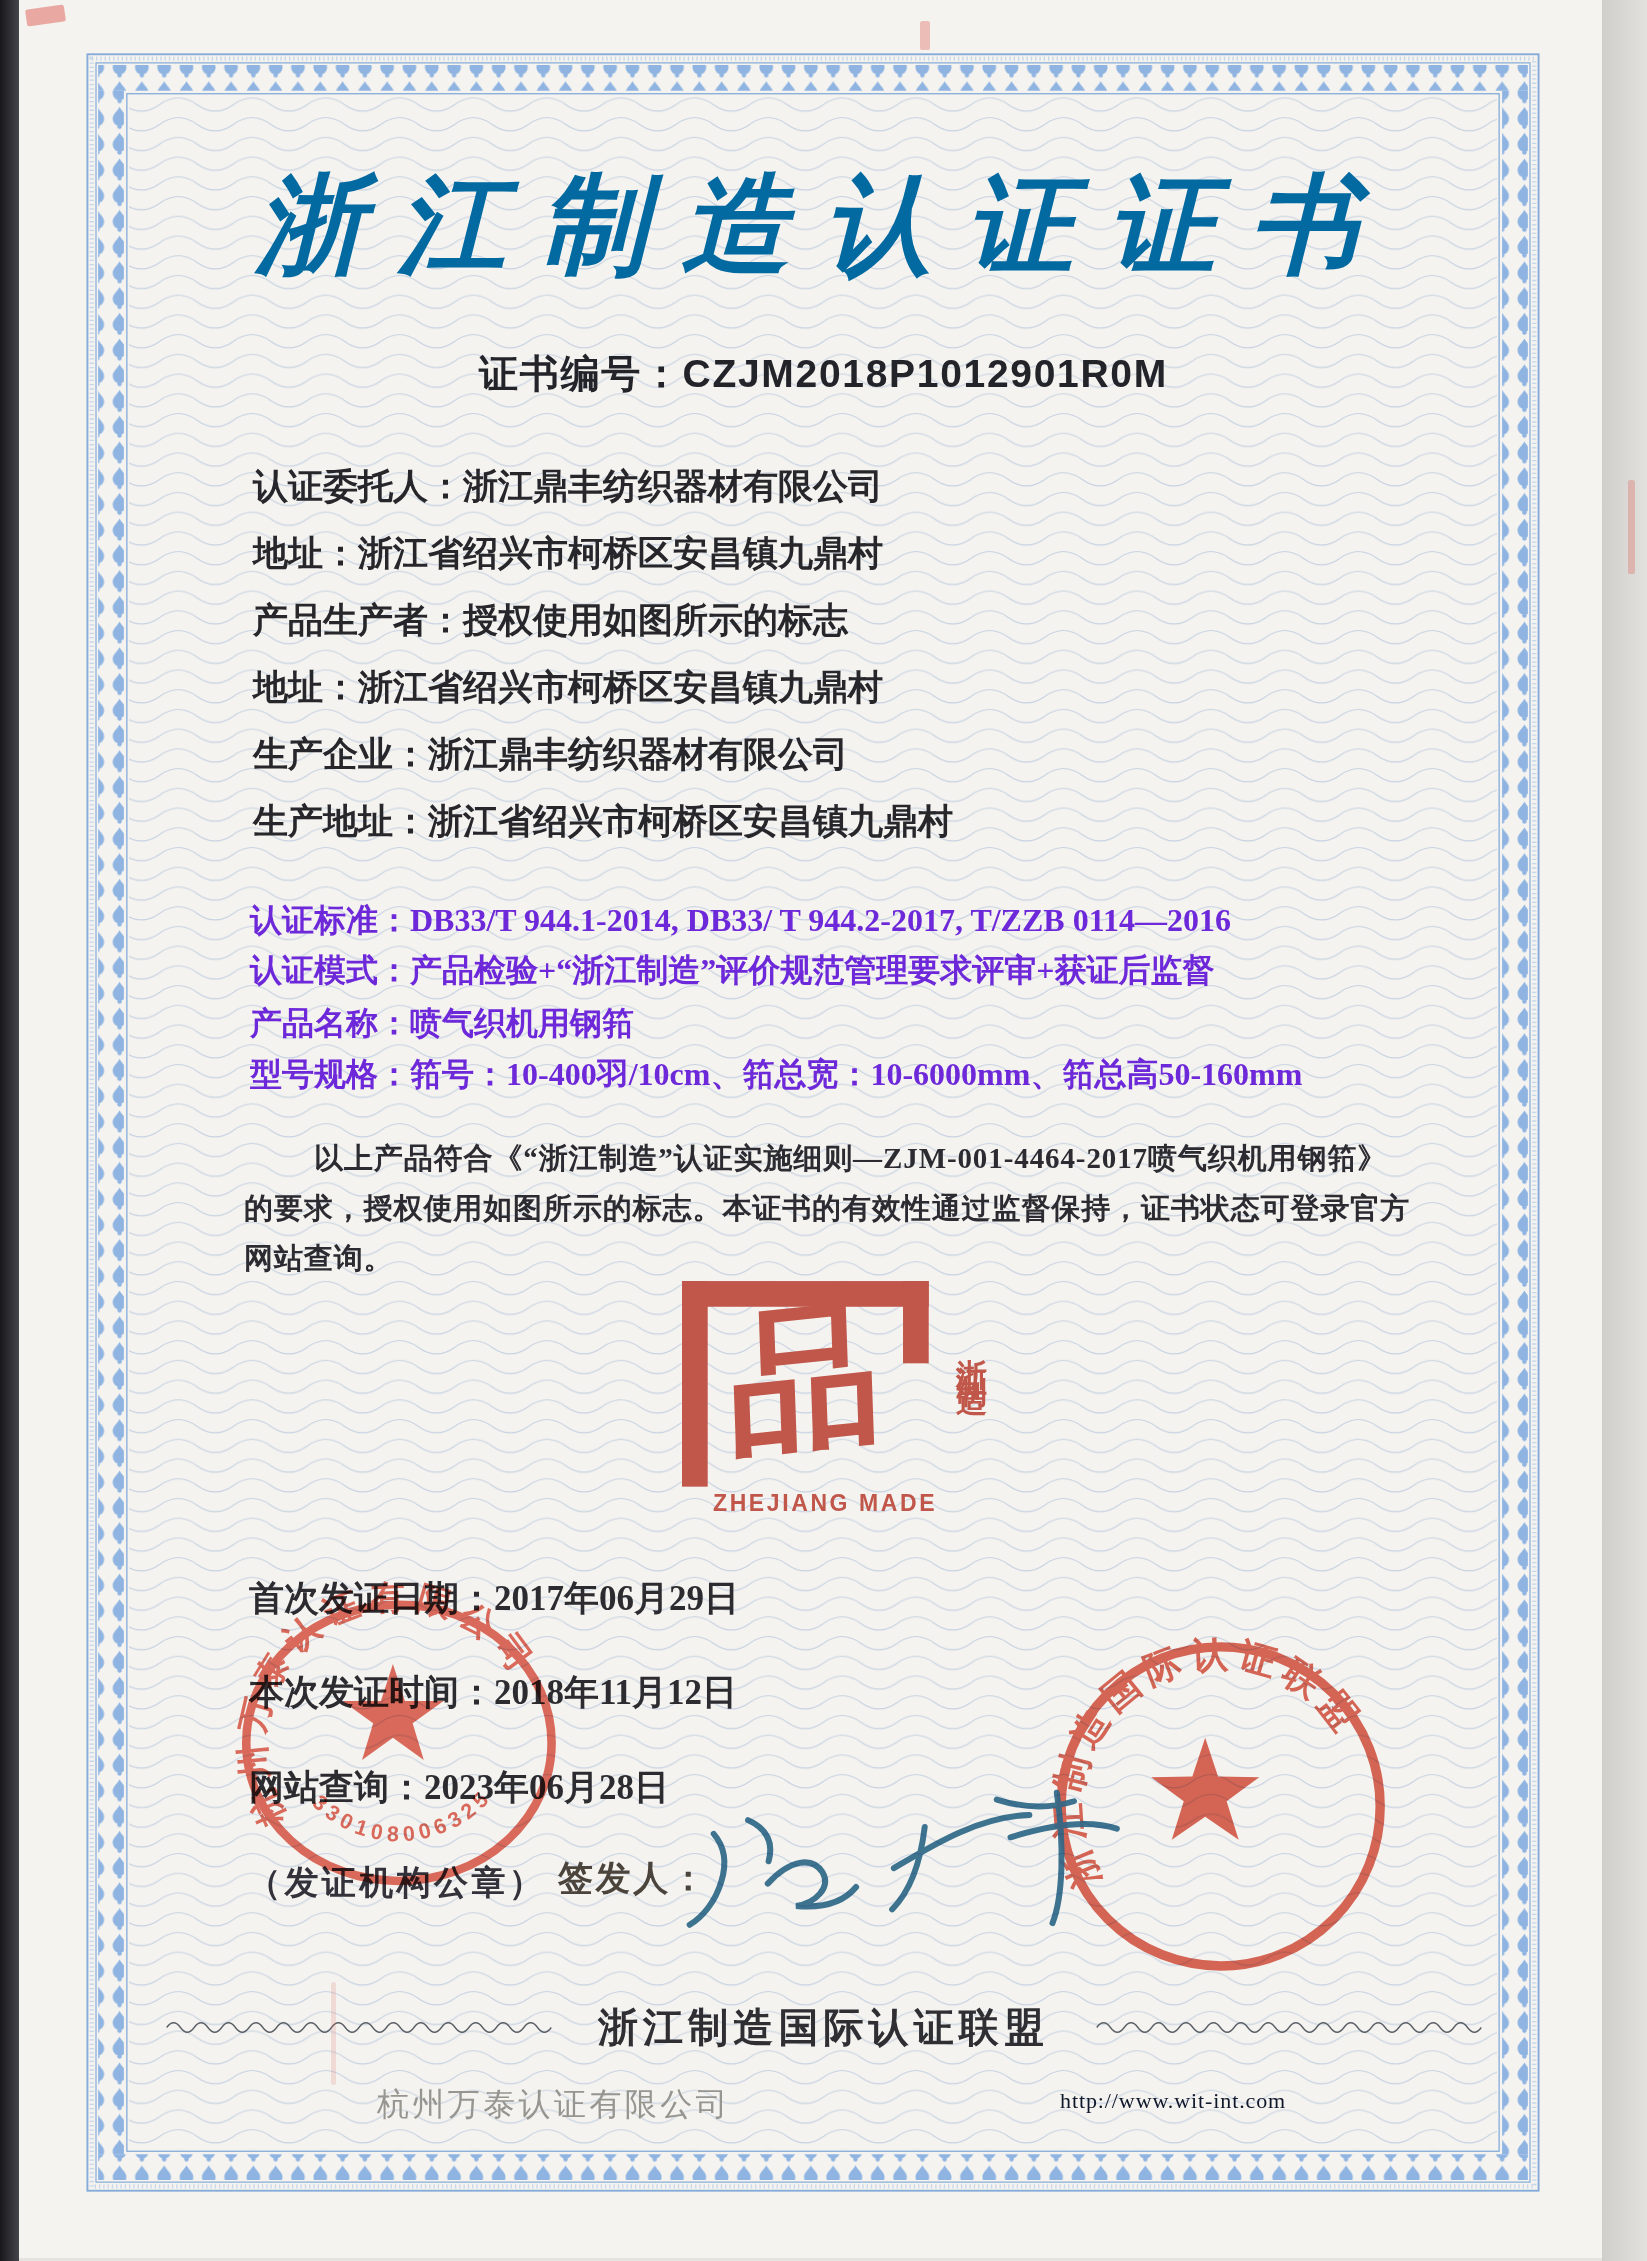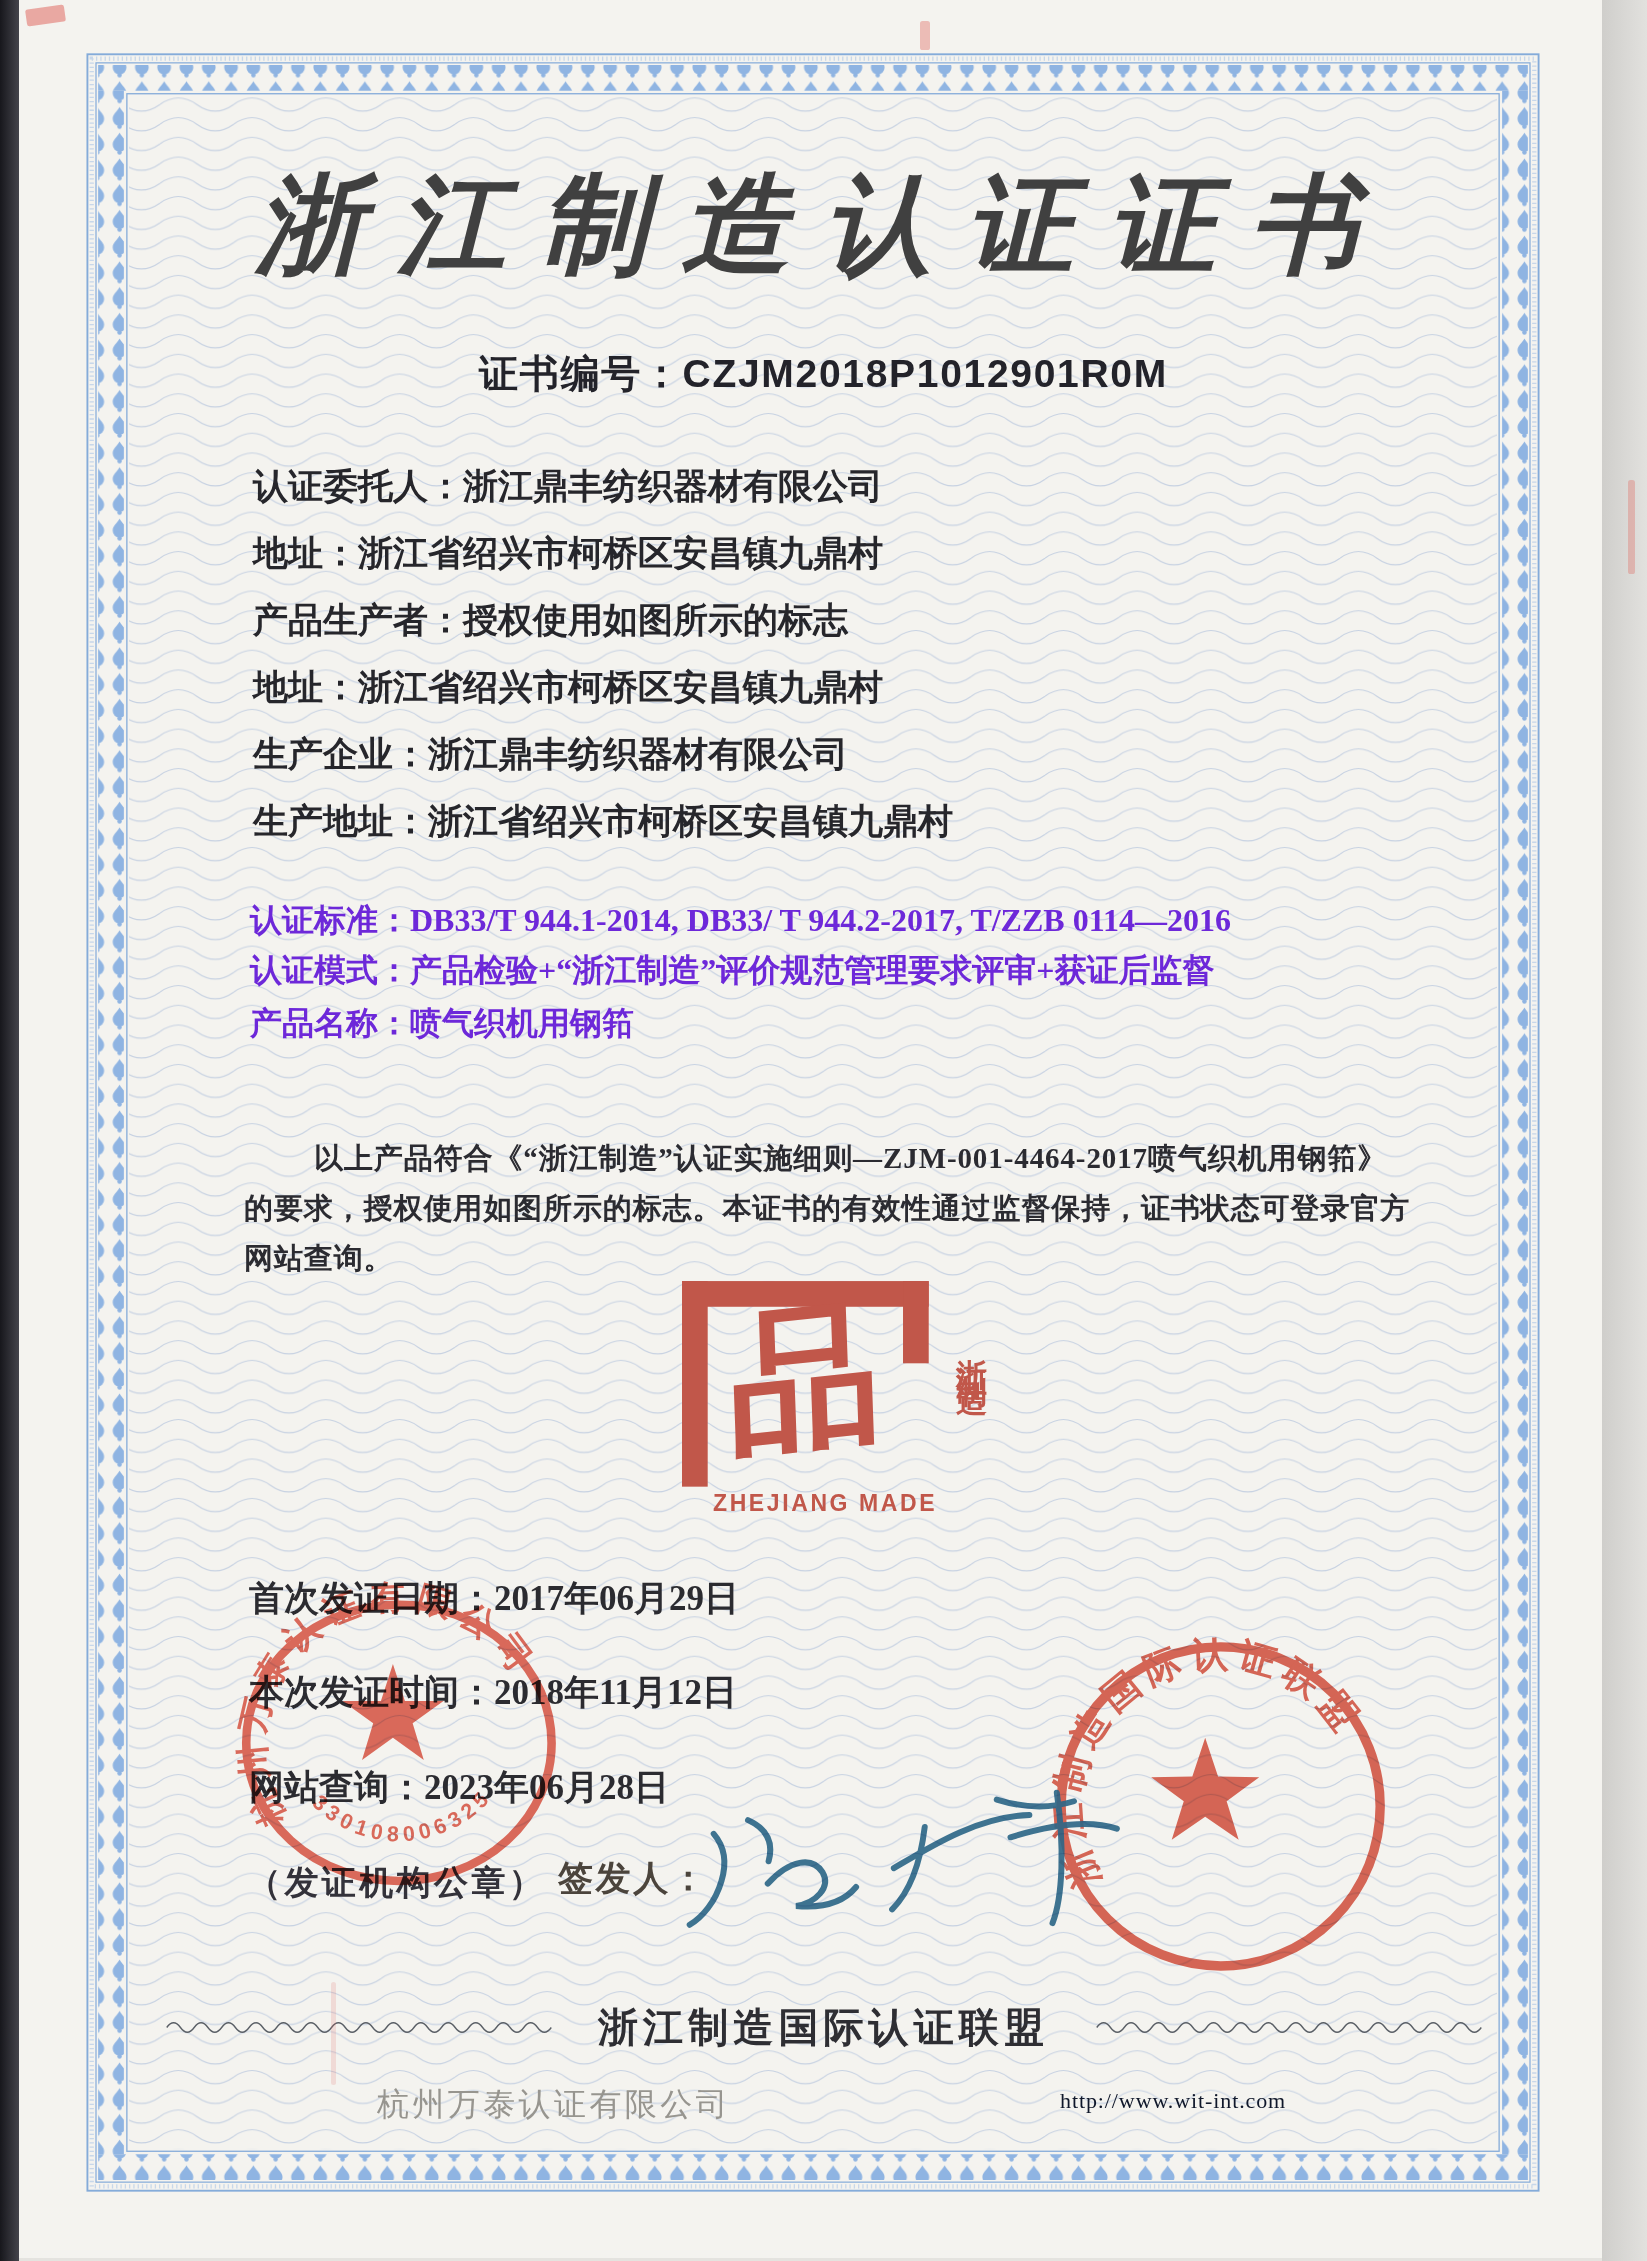--- a/index.html
+++ b/index.html
@@ -5,21 +5,21 @@
   html,body{margin:0;padding:0;background:#d8d7d3;}
   .stage{position:relative;width:1647px;height:2261px;overflow:hidden;background:#e4e3df;
          font-family:"Liberation Serif", serif;}
   .abs{position:absolute;}
   .scan-left{left:0;top:0;width:19px;height:2261px;background:linear-gradient(90deg,#17171c,#44444b);}
   .scan-right{left:1602px;top:0;width:45px;height:2261px;background:linear-gradient(90deg,#cfcecb,#e2e1de);}
   .paper{left:19px;top:0;width:1584px;height:2258px;background:#f4f3ef;}
   .frame-svg{left:86px;top:53px;}
   .seal-svg{left:0;top:0;mix-blend-mode:multiply;pointer-events:none;}
   .title{left:0;top:153px;width:1647px;text-align:center;font-size:108px;font-weight:700;
-         color:#404040;letter-spacing:34px;font-style:italic;white-space:nowrap;}
+         color:#0369a1;letter-spacing:34px;font-style:italic;white-space:nowrap;}
   .certno{left:0;top:347px;width:1647px;text-align:center;font-size:39px;font-weight:700;color:#23232a;
           font-family:"Liberation Sans",sans-serif;letter-spacing:1.7px;}
   .iline{left:253px;width:1201px;font-size:35px;font-weight:700;color:#26262b;white-space:nowrap;}
   .dline{left:250px;width:1235px;font-size:32px;font-weight:600;color:#6d28d9;white-space:nowrap;}
   .pline{left:244px;width:1201px;font-size:29px;font-weight:700;color:#2b2b31;white-space:nowrap;letter-spacing:0.9px;}
   .dateline{left:249px;width:772px;font-size:35px;font-weight:600;color:#2b2b30;white-space:nowrap;}
   .sealnote{left:247px;top:1860px;font-size:34px;font-weight:600;color:#33323a;letter-spacing:3.4px;}
   .issuer{left:558px;top:1855px;font-size:35px;font-weight:600;color:#4b443c;letter-spacing:2.6px;}
   .logo-box{left:682px;top:1281px;width:257px;height:240px;}
   .logo-mark{left:24px;top:8.6px;width:197px;height:180px;font-size:153px;line-height:180px;text-align:center;
@@ -74,20 +74,21 @@
   <div class="abs iline" style="top:463px">认证委托人：浙江鼎丰纺织器材有限公司</div>
   <div class="abs iline" style="top:530px">地址：浙江省绍兴市柯桥区安昌镇九鼎村</div>
   <div class="abs iline" style="top:597px">产品生产者：授权使用如图所示的标志</div>
   <div class="abs iline" style="top:664px">地址：浙江省绍兴市柯桥区安昌镇九鼎村</div>
   <div class="abs iline" style="top:731px">生产企业：浙江鼎丰纺织器材有限公司</div>
   <div class="abs iline" style="top:798px">生产地址：浙江省绍兴市柯桥区安昌镇九鼎村</div>
 
   <div class="abs dline" style="top:899px">认证标准：DB33/T 944.1-2014, DB33/ T 944.2-2017, T/ZZB 0114—2016</div>
   <div class="abs dline" style="top:949px">认证模式：产品检验+“浙江制造”评价规范管理要求评审+获证后监督</div>
   <div class="abs dline" style="top:1002px">产品名称：喷气织机用钢筘</div>
+  <div class="abs dline" style="top:1053px">型号规格：筘号：10-400羽/10cm、筘总宽：10-6000mm、筘总高50-160mm</div>
 
   <div class="abs pline" style="top:1139px;padding-left:70px">以上产品符合《“浙江制造”认证实施细则—ZJM-001-4464-2017喷气织机用钢筘》</div>
   <div class="abs pline" style="top:1189px">的要求，授权使用如图所示的标志。本证书的有效性通过监督保持，证书状态可登录官方</div>
   <div class="abs pline" style="top:1239px">网站查询。</div>
 
   <div class="abs logo-box" style="color:#c1574a">
     <svg class="abs" width="257" height="240" style="left:0;top:0" viewBox="0 0 300 280">
       <rect x="0" y="0" width="288" height="30" fill="#c1574a"></rect>
       <rect x="0" y="0" width="30" height="240" fill="#c1574a"></rect>
       <rect x="258" y="0" width="30" height="96" fill="#c1574a"></rect>

